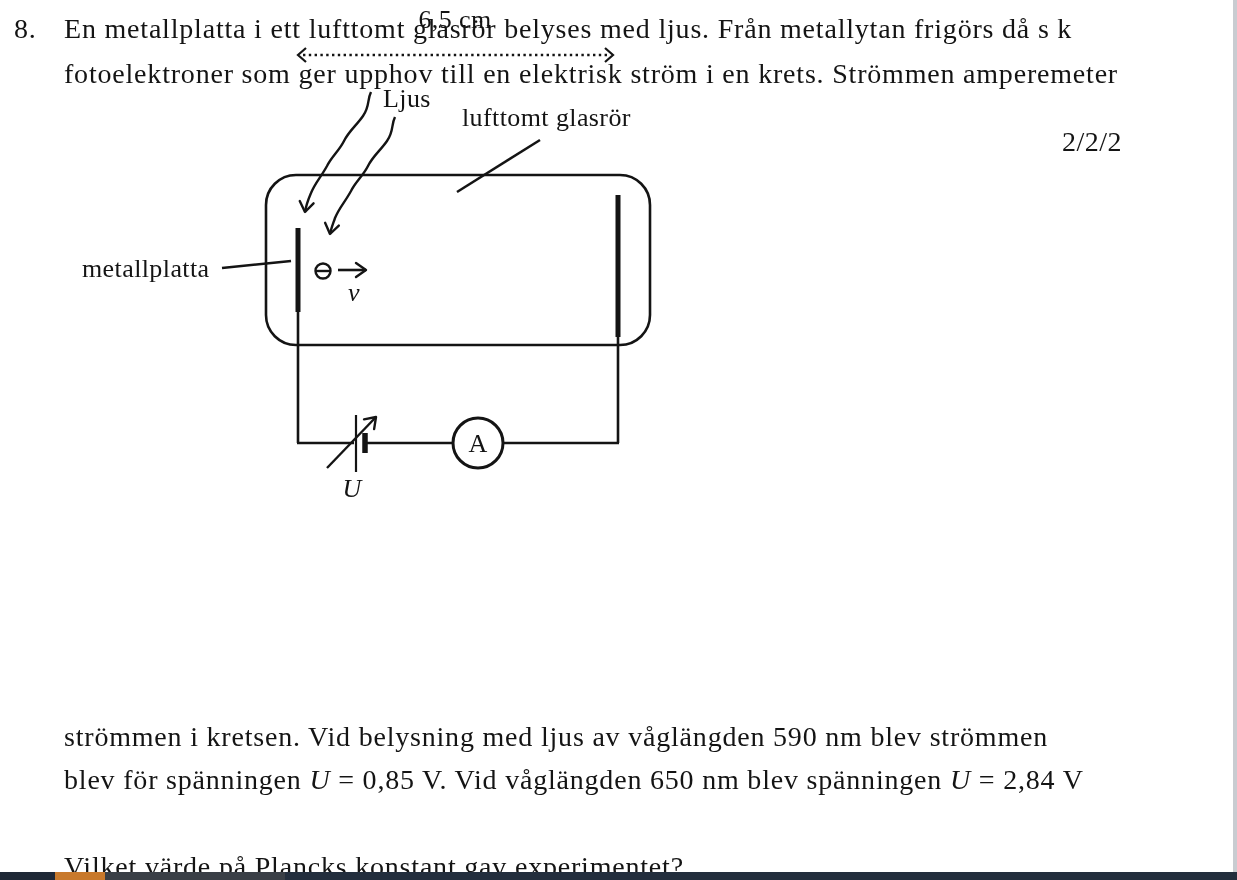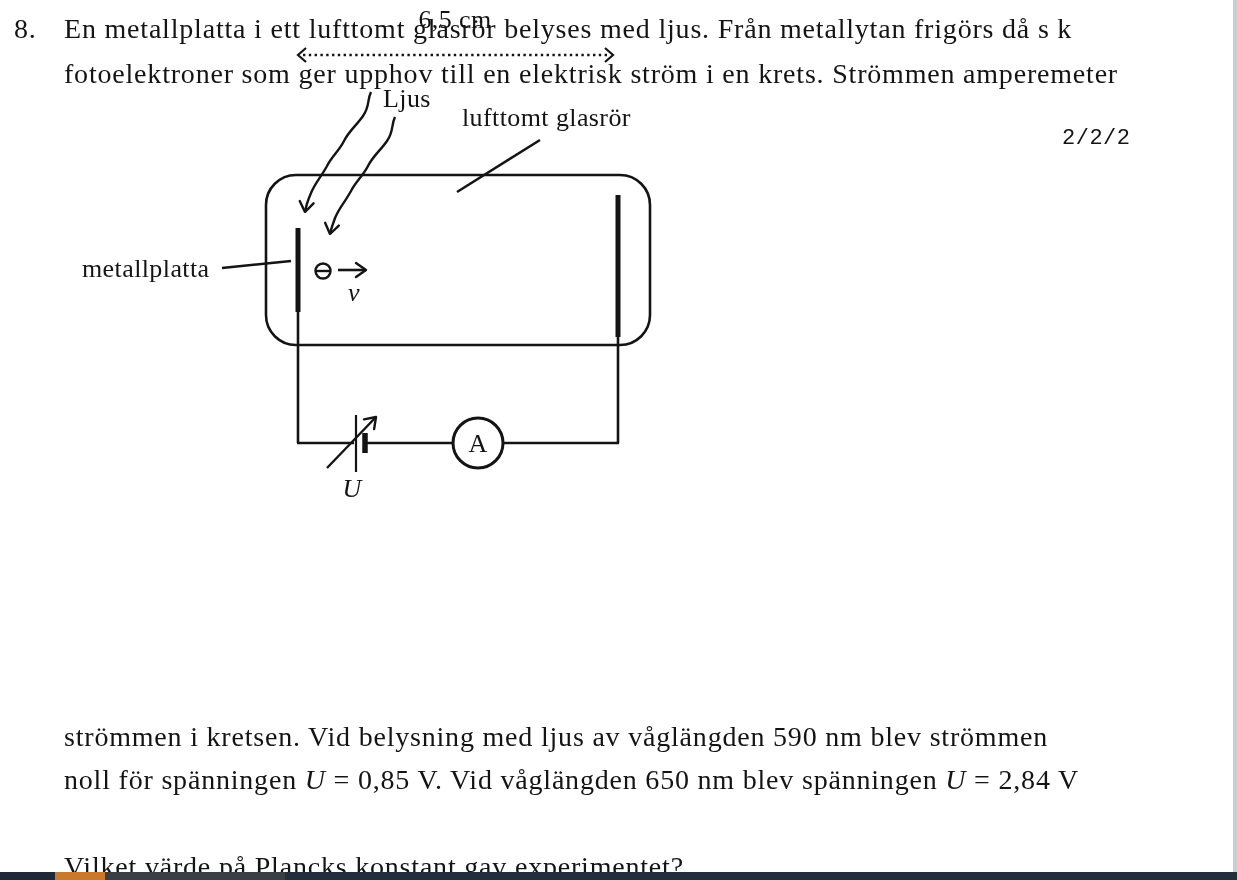--- a/index.html
+++ b/index.html
@@ -5,21 +5,21 @@
   html,body { margin:0; padding:0; background:#ffffff; }
   .page {
     position:relative; width:1237px; height:880px;
     background:#ffffff; overflow:hidden;
     font-family:"Liberation Serif", serif; color:#141414;
   }
   .tline {
     position:absolute; white-space:nowrap;
     font-size:28px; line-height:1.2; letter-spacing:0.8px;
   }
-  .score { position:absolute; font-size:22px; letter-spacing:0.5px;font-family:Liberation Mono, monospace; }
+  .score { position:absolute; font-size:28px; letter-spacing:0.5px; }
   .fig { position:absolute; left:0; top:140; }
   .fig text { font-family:"Liberation Serif", serif; fill:#141414; }
   .lbl { font-size:26px; letter-spacing:0.4px; }
   .ital { font-style:italic; }
   .bar-seg { position:absolute; top:0; height:100%; }
   .edge-strip { position:absolute; top:0; }
 </style>
 </head>
 <body>
 
@@ -75,21 +75,21 @@
     <line x1="356" y1="415" x2="356" y2="472" stroke="#141414" stroke-width="2.2"></line>
     <line x1="365" y1="433" x2="365" y2="453" stroke="#141414" stroke-width="5.5"></line>
     <line x1="327" y1="468" x2="376" y2="417" stroke="#141414" stroke-width="2.4" marker-end="url(#vee)"></line>
     <text x="352" y="497" text-anchor="middle" class="lbl ital" font-size="28">U</text>
 
     <circle cx="478" cy="443" r="25" fill="#ffffff" stroke="#141414" stroke-width="3"></circle>
     <text x="478" y="452" text-anchor="middle" class="lbl" font-size="26">A</text>
   </svg>
 
   <div class="tline" style="left:64px; top:720px;"><span>strömmen i kretsen. Vid belysning med ljus av våglängden 590 nm blev strömmen</span></div>
-  <div class="tline" style="left:64px; top:763px;"><span>noll för spänningen </span><span style="font-style: italic;">U</span><span> = 0,85 V. Vid våglängden 650 nm blev spänningen </span><span style="font-style: italic;">U</span><span> = 2,84 V</span></div>
+  <div class="tline" style="left:64px; top:763px;"><span>blev för spänningen </span><span style="font-style: italic;">U</span><span> = 0,85 V. Vid våglängden 650 nm blev spänningen </span><span style="font-style: italic;">U</span><span> = 2,84 V</span></div>
   <div class="tline" style="left:64px; top:850px;"><span>Vilket värde på Plancks konstant gav experimentet?</span></div>
 
   <div class="edge-strip" style="left: 1233px; width: 4px; height: 872px; background: rgb(201, 204, 209);"></div>
 
   <div style="position: absolute; left: 0px; top: 872px; width: 1237px; height: 8px; background: rgb(35, 46, 61);">
     <div class="bar-seg" style="left: 0px; width: 55px; background: rgb(31, 40, 54);"></div>
     <div class="bar-seg" style="left: 55px; width: 50px; background: rgb(200, 121, 44);"></div>
     <div class="bar-seg" style="left: 105px; width: 180px; background: rgb(58, 63, 70);"></div>
   </div>
 

